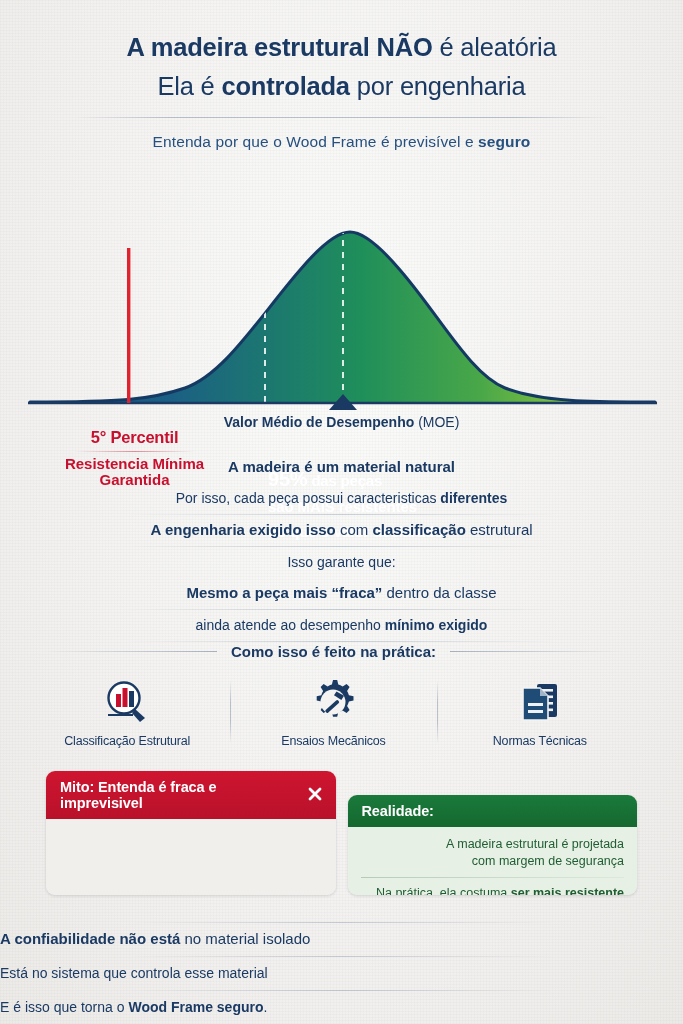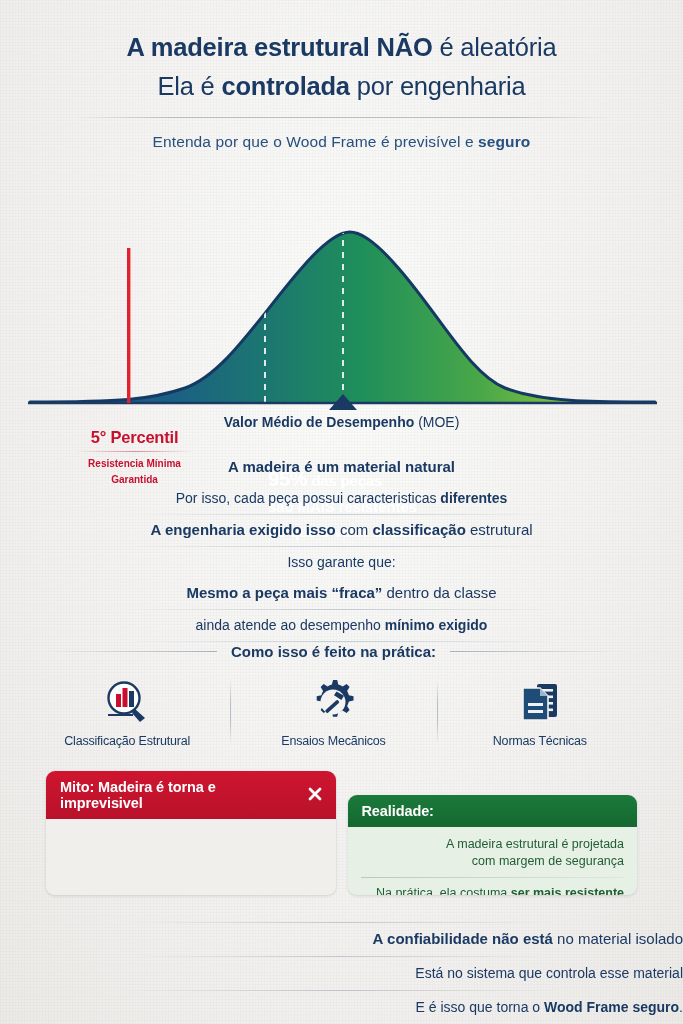--- a/index.html
+++ b/index.html
@@ -36,21 +36,21 @@
   }
   .subtitle{margin-top:15px;font-size:15.5px;color:#26507f;letter-spacing:.1px;}
 
   
   .chart-wrap{position:absolute;left:0;top:196px;width:683px;height:250px;}
   .chart-svg{display:block;}
   .pct-label{position:absolute;left:52px;top:232px;width:165px;text-align:center;}
   .pct-title{font-size:16.5px;font-weight:bold;color:#c8102e;letter-spacing:-.2px;}
   .pct-rule{height:1px;width:120px;margin:4px auto 4px;
     background:linear-gradient(to right,rgba(200,16,46,0),rgba(200,16,46,.45),rgba(200,16,46,0));}
-  .pct-sub{font-size:10px;font-weight:bold;color:#c8102e;line-height:16px;}
+  .pct-sub{font-size:15px;font-weight:bold;color:#c8102e;line-height:16px;}
 
   .callout{position:absolute;left:268px;top:270px;width:290px;color:#fff;}
   .callout .l1{font-size:20px;line-height:27px;font-weight:bold;letter-spacing:-.2px;}
   .callout .l1 .small{font-size:15px;font-weight:bold;}
   .callout .l2,.callout .l3{font-size:15px;line-height:25px;font-weight:bold;letter-spacing:-.1px;}
 
   .axis-label{position:absolute;left:0;right:0;top:414px;text-align:center;font-size:14px;color:#1b3a63;}
 
   
   .statements{position:absolute;left:0;right:0;top:452px;text-align:center;}
@@ -89,21 +89,21 @@
   .real{position:relative;margin-top:24px;}
   .real .tail{position:absolute;left:-1px;top:48px;width:14px;height:26px;
     background:#e7f0e4;clip-path:polygon(100% 0,0 50%,100% 100%);}
   .real-p{font-size:12.5px;line-height:17px;color:#1f5d33;}
   .real-sep{height:1px;margin:7px 0 7px;width:100%;
     background:linear-gradient(to right,rgba(31,93,51,.25),rgba(31,93,51,.05));}
   .real-p2{font-size:12.5px;line-height:17px;color:#1f5d33;}
   .chk{display:inline-flex;vertical-align:-3px;margin-left:4px;}
 
   
-  .footer{position:absolute;left:0;right:0;top:922px;text-align:right;}
+  .footer{position:absolute;left:0;right:0;top:922px;text-align:left;}
   .ft{font-size:15px;line-height:20px;color:#1b3a63;padding:6px 0 7px;}
   .ft.small{font-size:14px;}
 </style>
 </head>
 <body>
 
 <div class="page">
 
   <div class="header">
     <div class="h-line1">
@@ -258,21 +258,21 @@
         <div class="icon-cap">Normas Técnicas</div>
       </div>
 
     </div>
   </div>
 
   <div class="mr">
 
     <div class="card myth">
       <div class="card-head">
-        <span>Mito: Madeira é torna e imprevisivel</span>
+        <span>Mito: Entenda é fraca e imprevisivel</span>
         <span>
           <svg width="14" height="14" viewBox="0 0 14 14">
               <path d="M2,2 L12,12 M12,2 L2,12" stroke="#ffffff" stroke-width="2.8" stroke-linecap="round"></path>
             </svg>
         </span>
       </div>
       <div class="card-body"></div>
     </div>
 
     <div class="card real">

